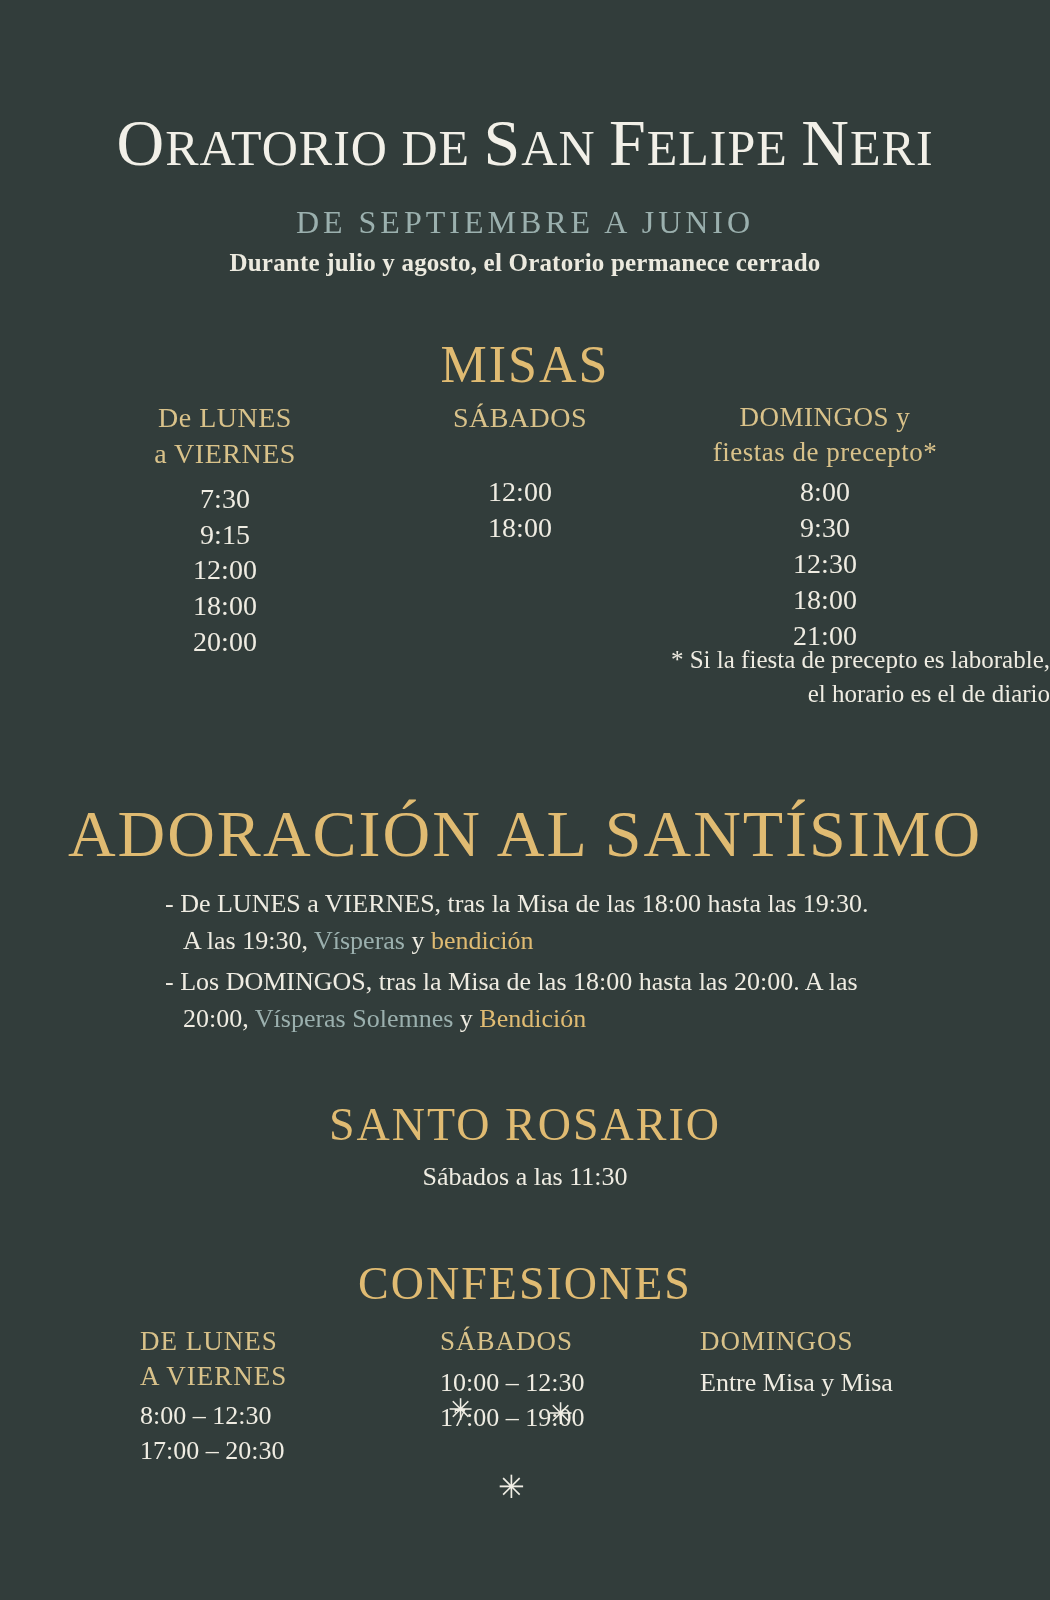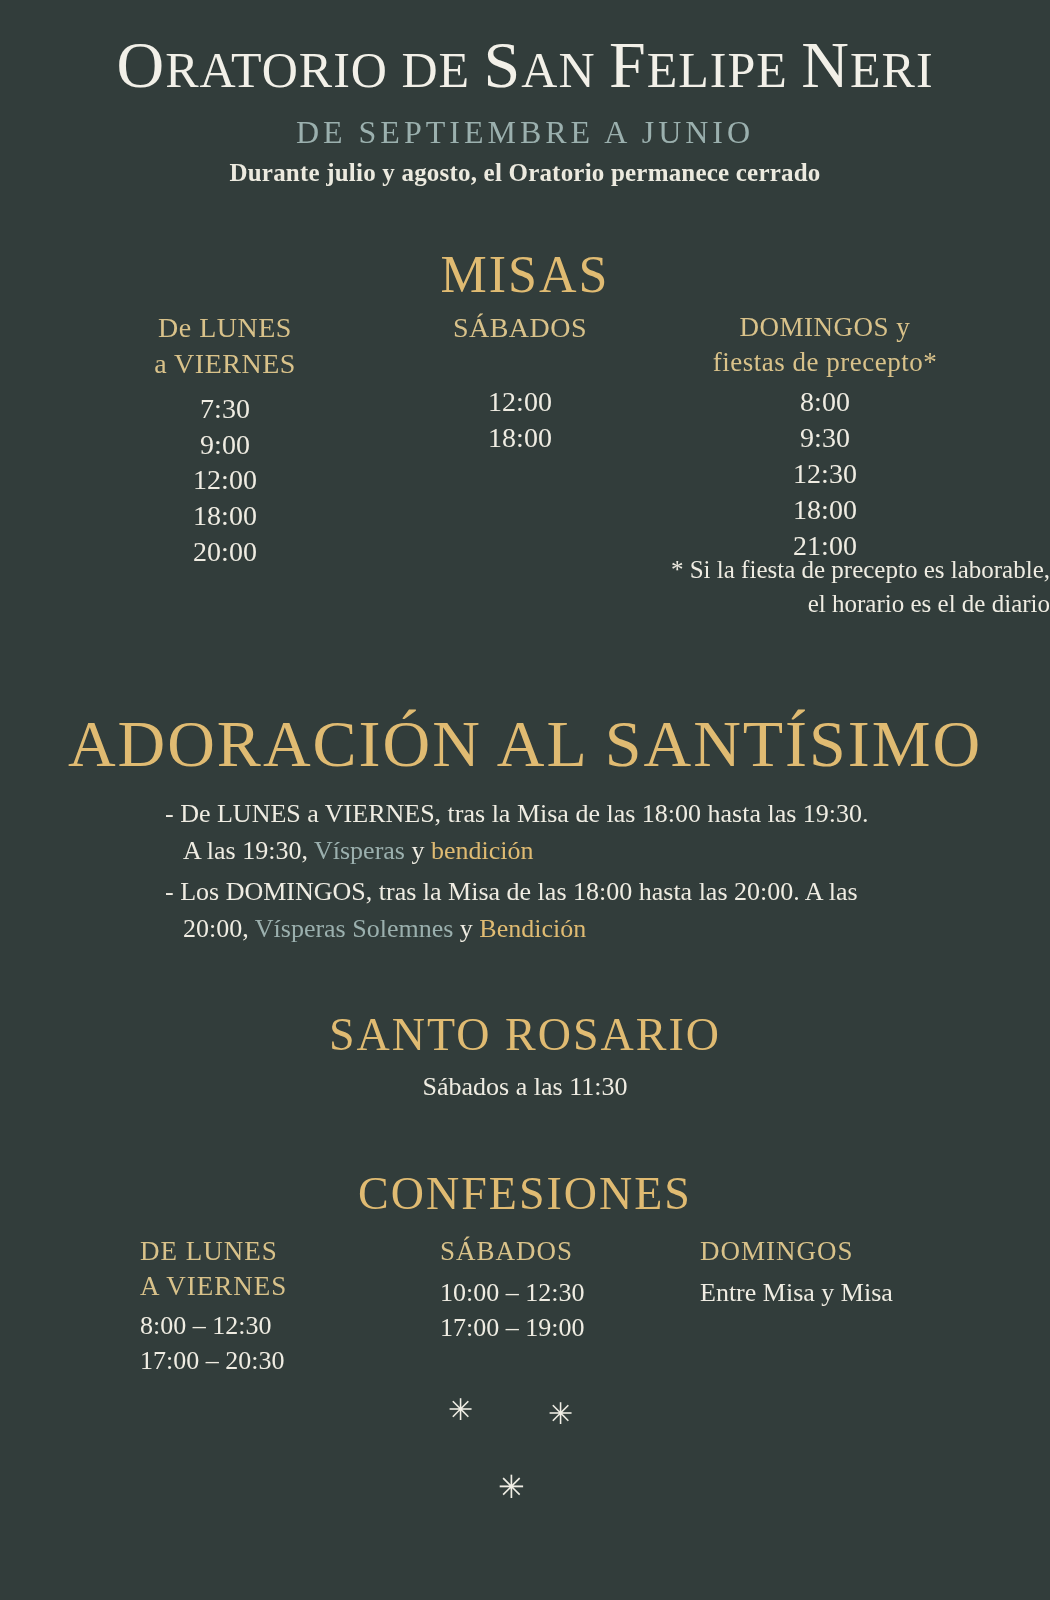--- a/index.html
+++ b/index.html
@@ -17,38 +17,38 @@
   }
   .page {
     width: 1050px;
     height: 1600px;
     position: relative;
   }
 
   
   .header {
     text-align: center;
-    padding-top: 32px;
+    padding-top: 110px;
   }
   .main-title {
     font-family: "Liberation Serif", serif;
     font-size: 66px;
     letter-spacing: 1px;
     color: #f2f0e8;
     line-height: 1;
     white-space: nowrap;
   }
   .main-title .cap {
     font-size: 66px;
   }
   .main-title .sm {
     font-size: 50px;
   }
   .subtitle {
-    margin-top: 16px;
+    margin-top: 28px;
     font-size: 32px;
     letter-spacing: 4px;
     color: #9bb0ae;
   }
   .subnote {
     margin-top: 8px;
     font-size: 25px;
     font-weight: bold;
     color: #eceadf;
     letter-spacing: 0.2px;
@@ -202,21 +202,21 @@
 
   <div class="misas-wrap">
 
     <div class="col col-lv">
       <div class="col-head">
         <div>De LUNES</div>
         <div>a VIERNES</div>
       </div>
       <div class="col-times">
         <div>7:30</div>
-        <div>9:00</div>
+        <div>9:15</div>
         <div>12:00</div>
         <div>18:00</div>
         <div>20:00</div>
       </div>
     </div>
 
     <div class="col col-sab">
       <div class="col-head">
         <div>SÁBADOS</div>
       </div>

